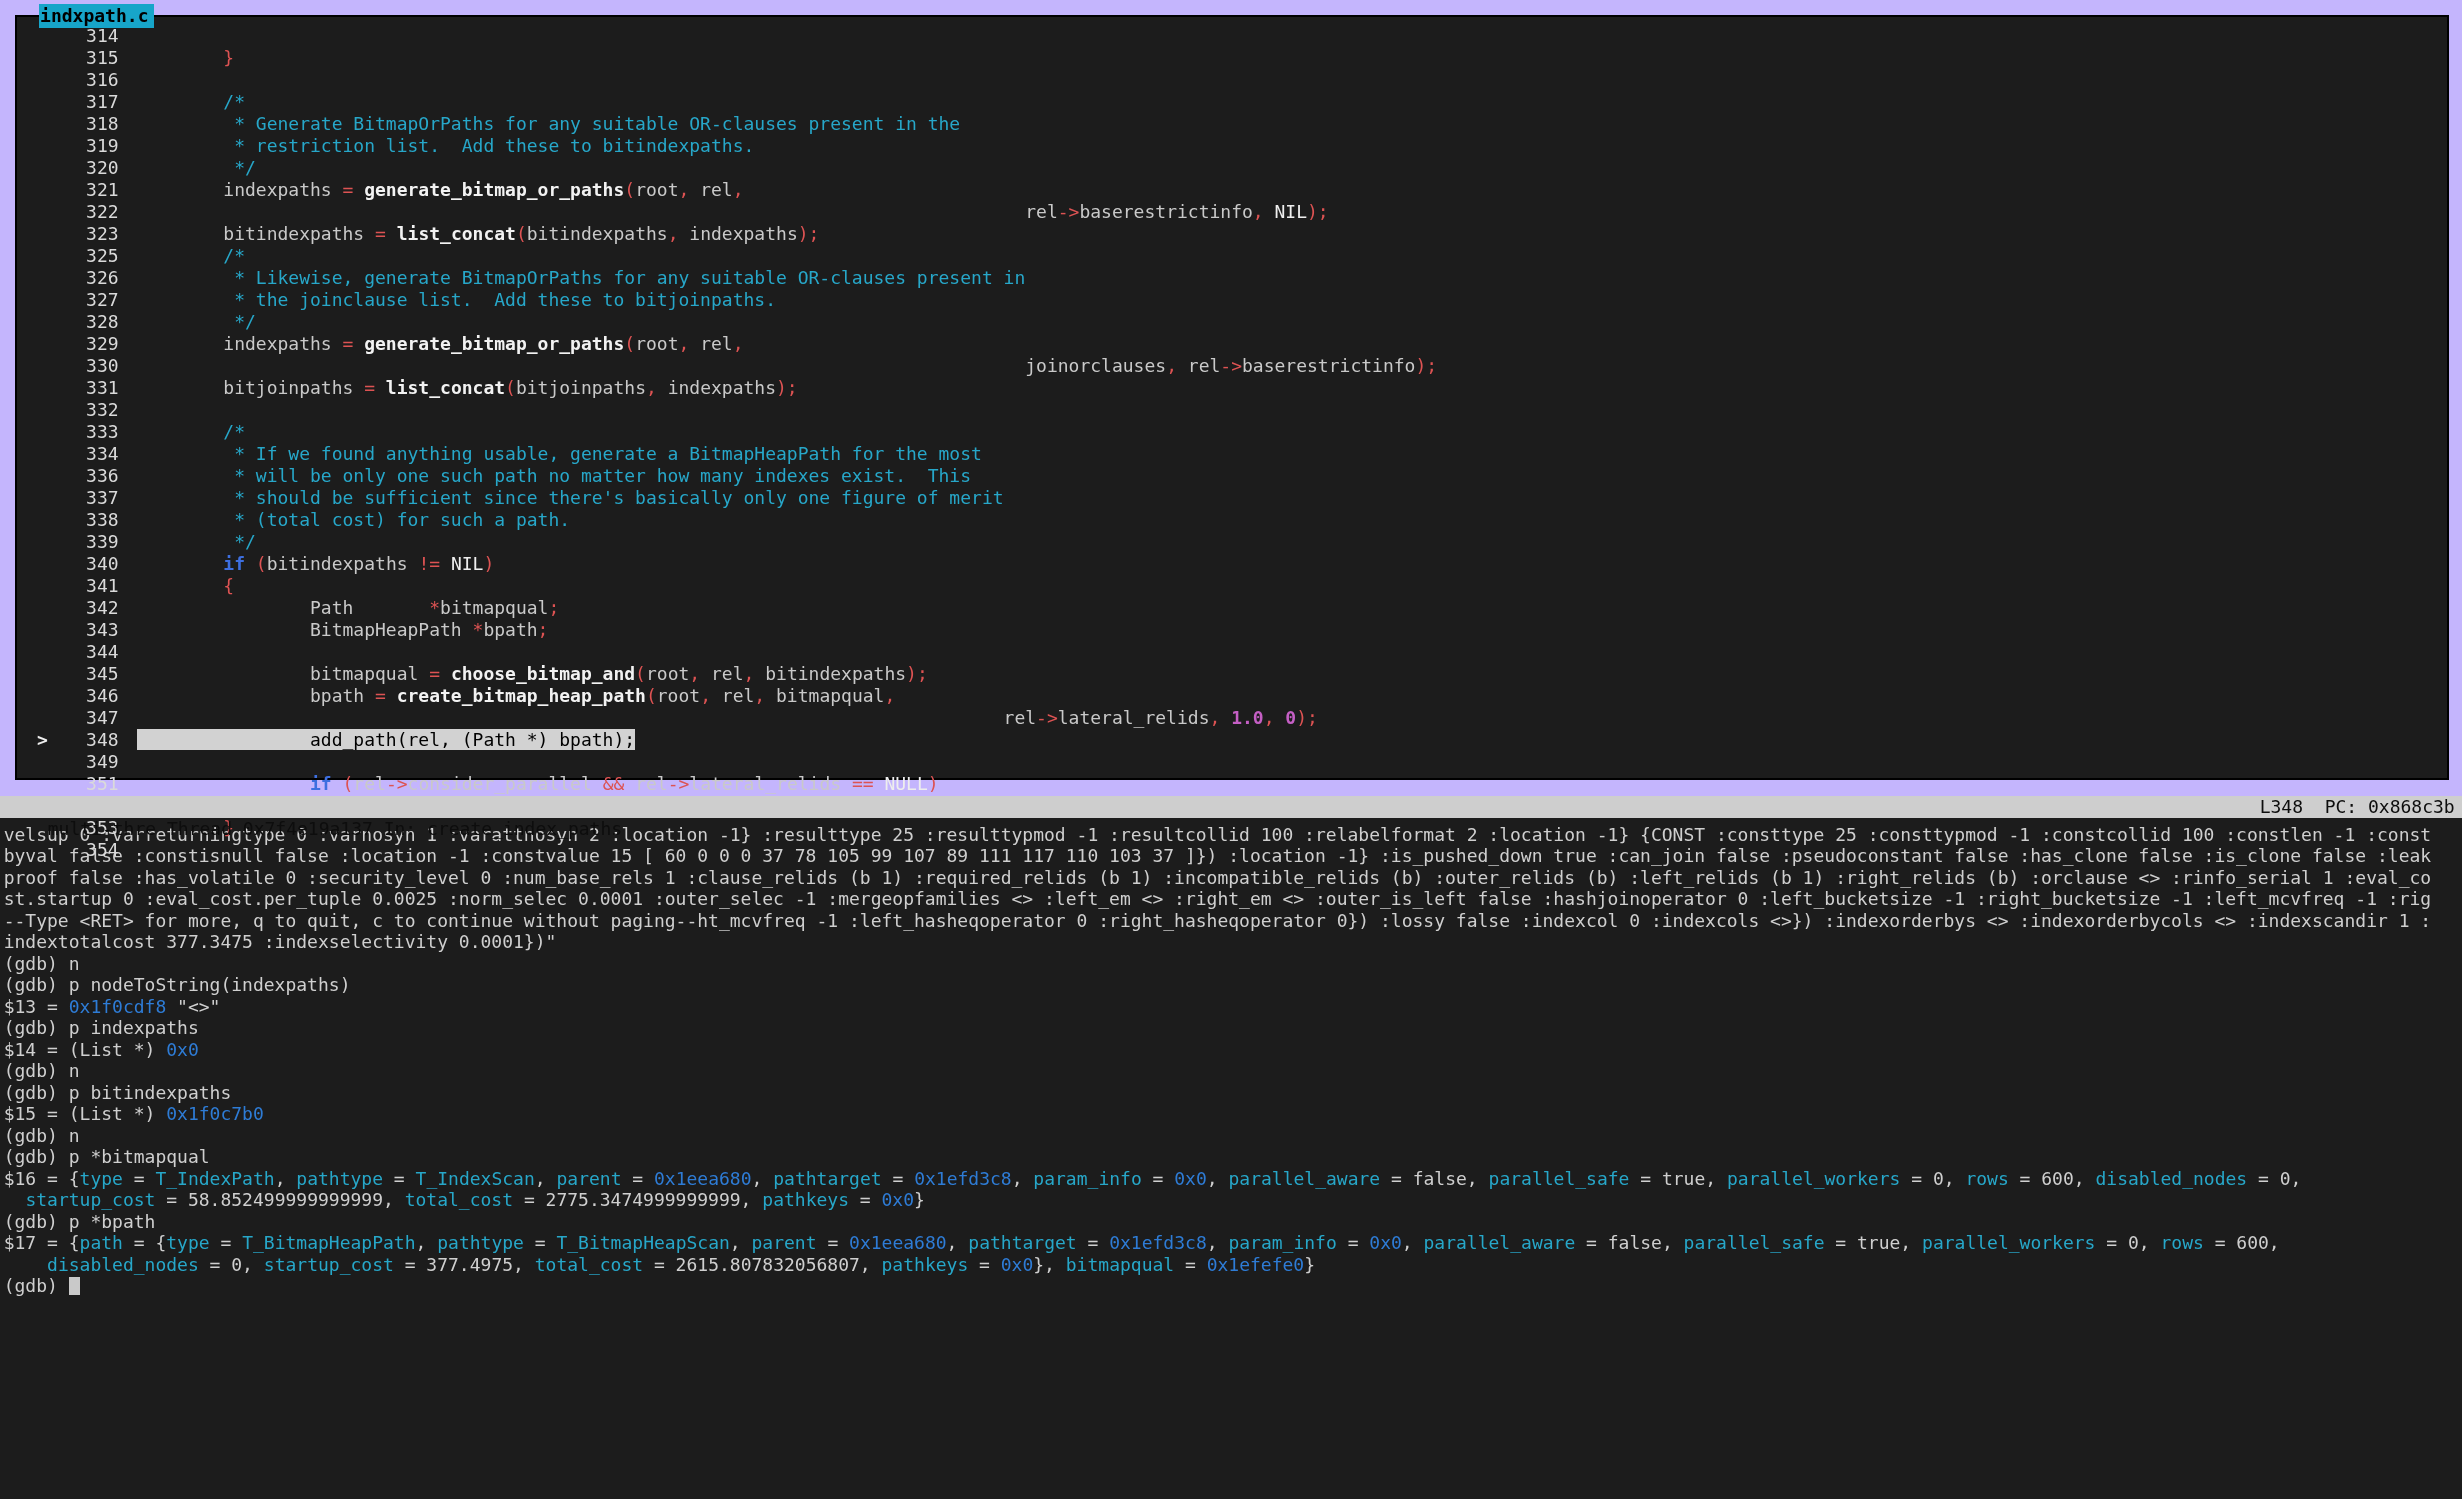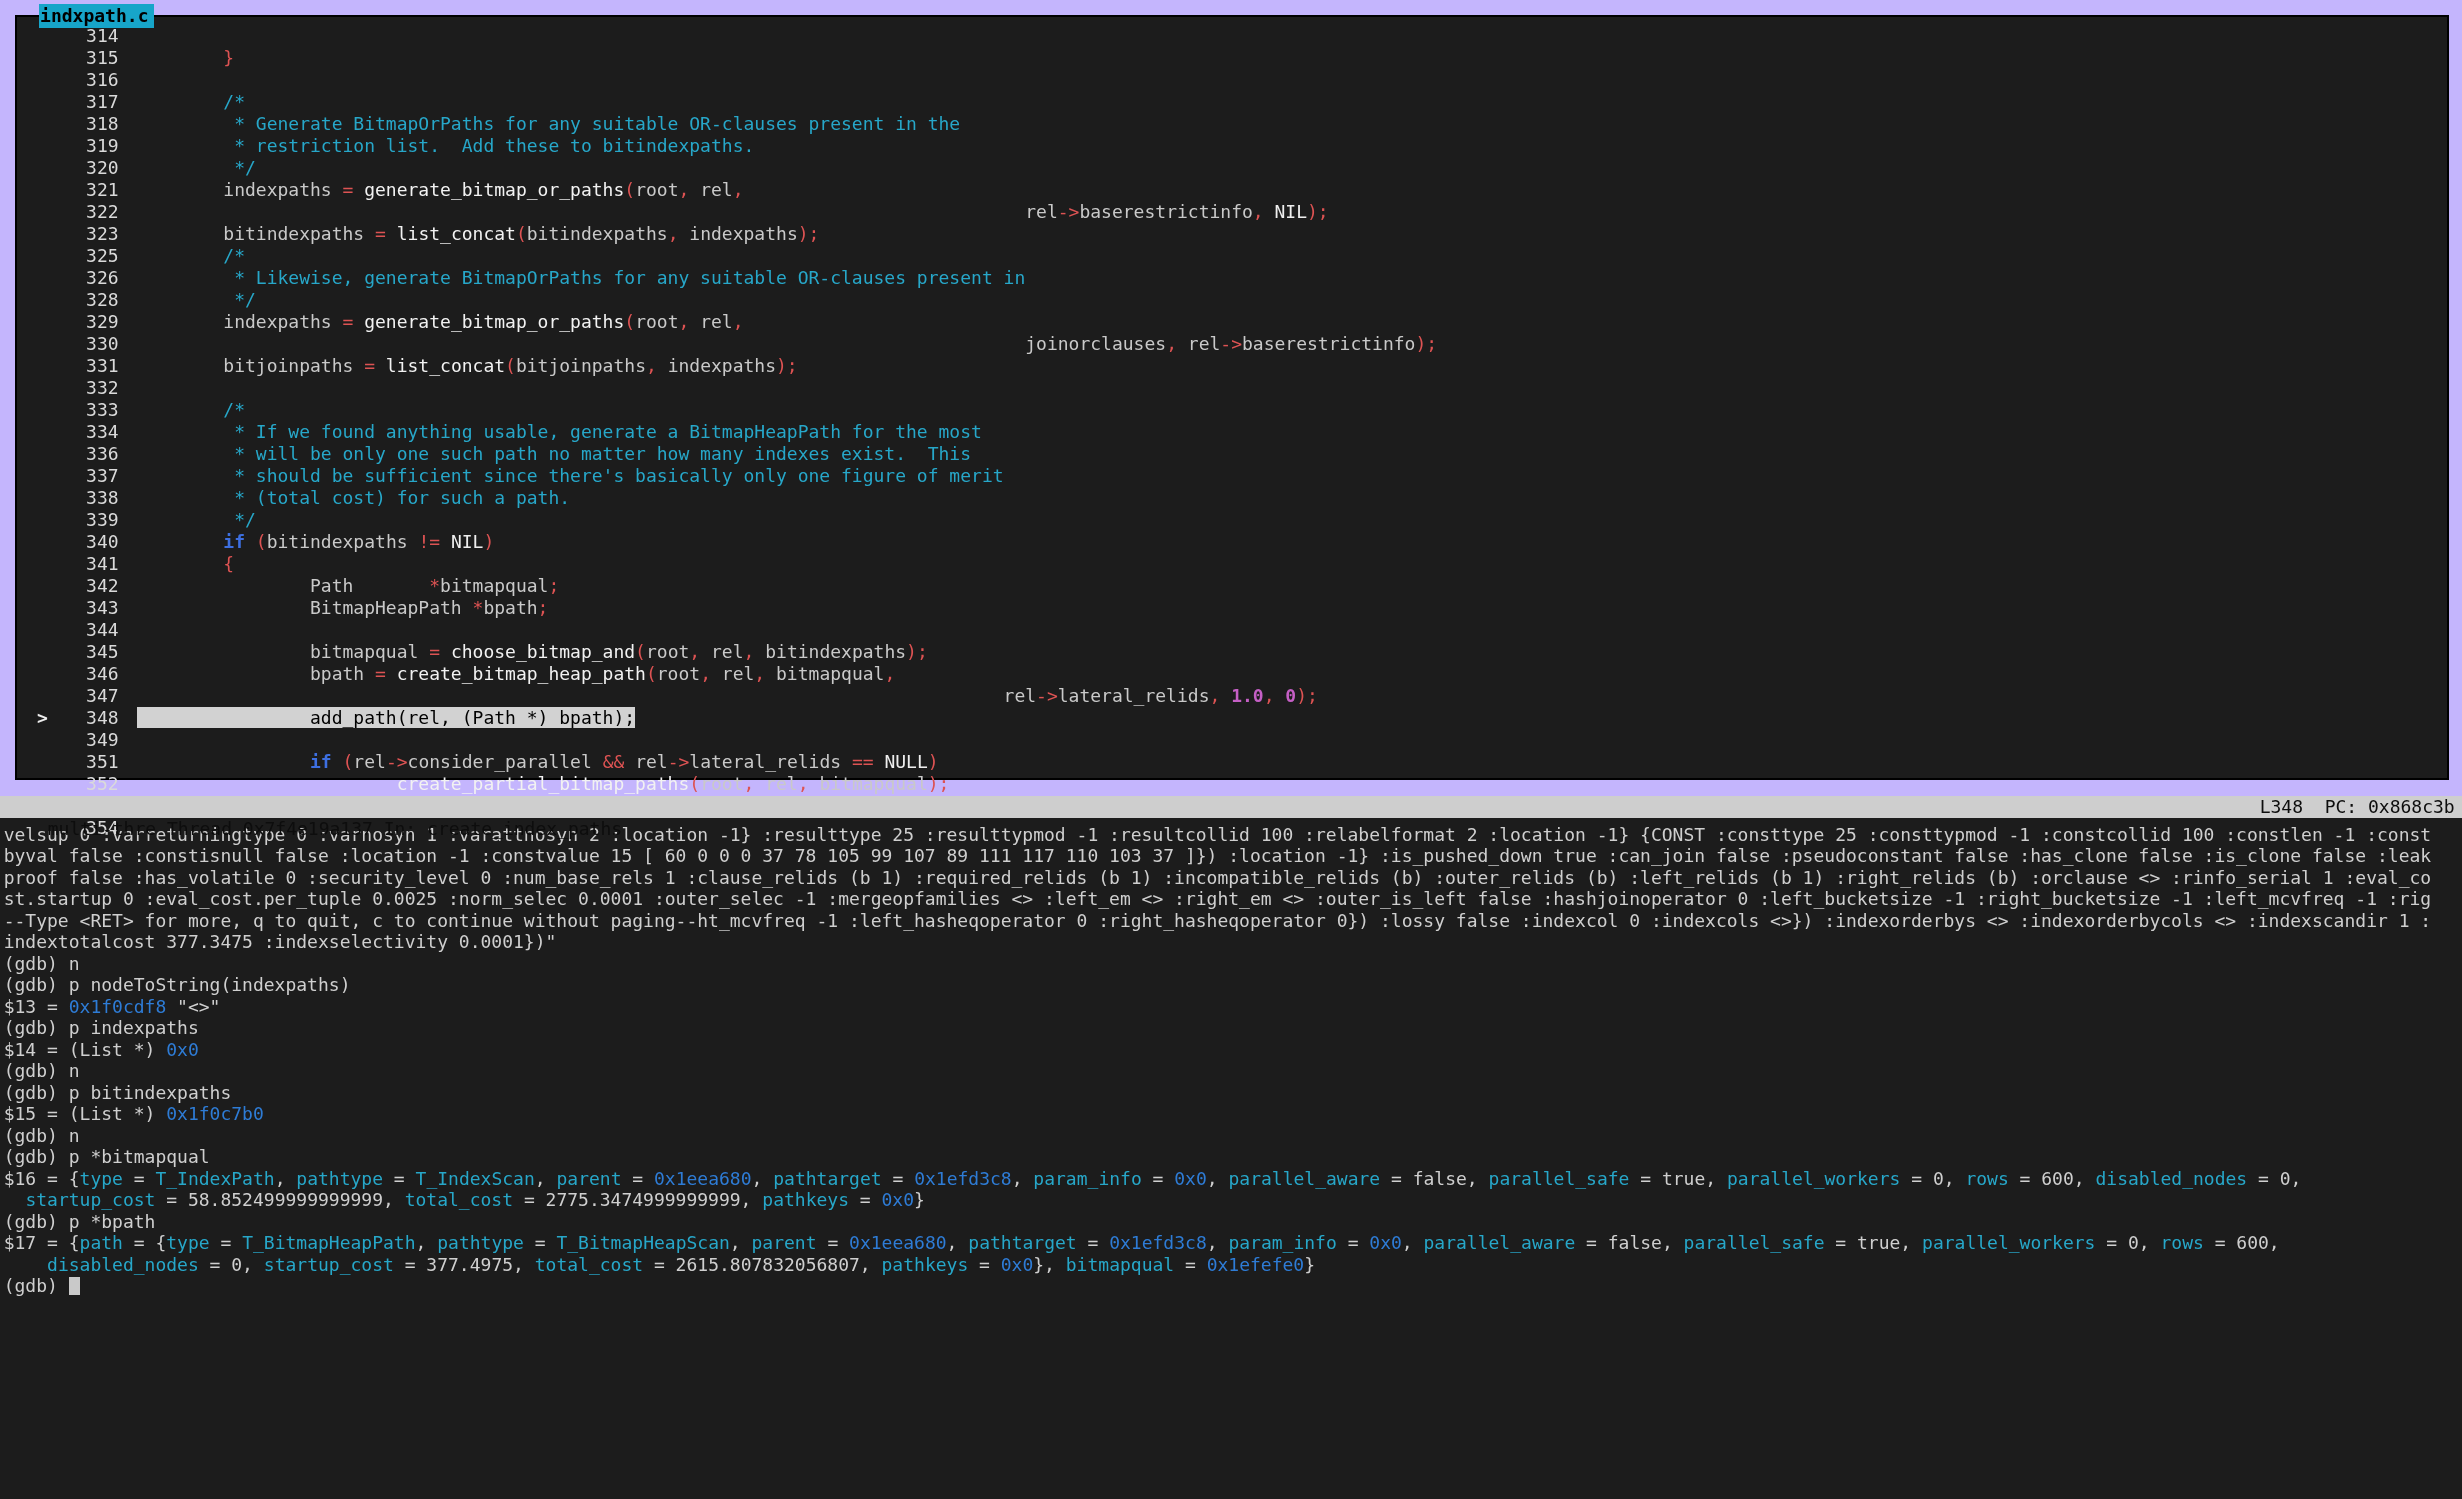--- a/index.html
+++ b/index.html
@@ -12,21 +12,21 @@
   .wtitle { position:absolute; top:-13px; left:22px; background:#17a5c9; color:#000;
     font-weight:bold; padding:0 5.8px 0 1.5px; line-height:23.4px; }
   .srclines { position:absolute; top:7.3px; left:0; right:0; }
   .line { display:flex; height:22px; line-height:22px; white-space:pre; }
   .gut { flex:none; width:120px; position:relative; text-align:right; padding-right:18px;
     color:#dadada; }
   .mark { position:absolute; left:20.4px; color:#eeeeee; font-weight:bold; }
   .code { white-space:pre; color:#c9c9c9; }
   .s-d  { color:#c9c9c9; }
   .s-id { color:#c9c9c9; }
-  .s-fn { color:#f2f2f2; font-weight:normal; }
+  .s-fn { color:#f2f2f2; font-weight:bold; }
   .s-cm { color:#27a7c9; }
   .s-kw { color:#3d6fe0; font-weight:bold; }
   .s-op { color:#dd5353; }
   .s-num{ color:#c55fc5; font-weight:bold; }
   .s-lit{ color:#eeeeee; }
   .s-hl { background:#d2d2d2; color:#000;margin-top:16px; }
   
   .statusbar { position:relative; width:100%; height:22px; line-height:22px;
     background:#cecece; color:#0d0d0d; padding-left:4.4px; white-space:pre; }
   .sb-right { position:absolute; right:7.3px; top:0; }
@@ -52,20 +52,21 @@
           <div class="line"><span class="gut">316</span><span class="code"></span></div>
           <div class="line"><span class="gut">317</span><span class="code">        <span class="s-cm">/*</span></span></div>
           <div class="line"><span class="gut">318</span><span class="code">        <span class="s-cm"> * Generate BitmapOrPaths for any suitable OR-clauses present in the</span></span></div>
           <div class="line"><span class="gut">319</span><span class="code">        <span class="s-cm"> * restriction list.  Add these to bitindexpaths.</span></span></div>
           <div class="line"><span class="gut">320</span><span class="code">        <span class="s-cm"> */</span></span></div>
           <div class="line"><span class="gut">321</span><span class="code">        <span class="s-id">indexpaths</span><span class="s-op"> = </span><span class="s-fn">generate_bitmap_or_paths</span><span class="s-op">(</span><span class="s-id">root</span><span class="s-op">, </span><span class="s-id">rel</span><span class="s-op">,</span></span></div>
           <div class="line"><span class="gut">322</span><span class="code">                                                                                  <span class="s-id">rel</span><span class="s-op">-&gt;</span><span class="s-id">baserestrictinfo</span><span class="s-op">, </span><span class="s-lit">NIL</span><span class="s-op">);</span></span></div>
           <div class="line"><span class="gut">323</span><span class="code">        <span class="s-id">bitindexpaths</span><span class="s-op"> = </span><span class="s-fn">list_concat</span><span class="s-op">(</span><span class="s-id">bitindexpaths</span><span class="s-op">, </span><span class="s-id">indexpaths</span><span class="s-op">);</span></span></div>
           <div class="line"><span class="gut">325</span><span class="code">        <span class="s-cm">/*</span></span></div>
           <div class="line"><span class="gut">326</span><span class="code">        <span class="s-cm"> * Likewise, generate BitmapOrPaths for any suitable OR-clauses present in</span></span></div>
+          <div class="line"><span class="gut">327</span><span class="code">        <span class="s-cm"> * the joinclause list.  Add these to bitjoinpaths.</span></span></div>
           <div class="line"><span class="gut">328</span><span class="code">        <span class="s-cm"> */</span></span></div>
           <div class="line"><span class="gut">329</span><span class="code">        <span class="s-id">indexpaths</span><span class="s-op"> = </span><span class="s-fn">generate_bitmap_or_paths</span><span class="s-op">(</span><span class="s-id">root</span><span class="s-op">, </span><span class="s-id">rel</span><span class="s-op">,</span></span></div>
           <div class="line"><span class="gut">330</span><span class="code">                                                                                  <span class="s-id">joinorclauses</span><span class="s-op">, </span><span class="s-id">rel</span><span class="s-op">-&gt;</span><span class="s-id">baserestrictinfo</span><span class="s-op">);</span></span></div>
           <div class="line"><span class="gut">331</span><span class="code">        <span class="s-id">bitjoinpaths</span><span class="s-op"> = </span><span class="s-fn">list_concat</span><span class="s-op">(</span><span class="s-id">bitjoinpaths</span><span class="s-op">, </span><span class="s-id">indexpaths</span><span class="s-op">);</span></span></div>
           <div class="line"><span class="gut">332</span><span class="code"></span></div>
           <div class="line"><span class="gut">333</span><span class="code">        <span class="s-cm">/*</span></span></div>
           <div class="line"><span class="gut">334</span><span class="code">        <span class="s-cm"> * If we found anything usable, generate a BitmapHeapPath for the most</span></span></div>
           <div class="line"><span class="gut">336</span><span class="code">        <span class="s-cm"> * will be only one such path no matter how many indexes exist.  This</span></span></div>
           <div class="line"><span class="gut">337</span><span class="code">        <span class="s-cm"> * should be sufficient since there's basically only one figure of merit</span></span></div>
           <div class="line"><span class="gut">338</span><span class="code">        <span class="s-cm"> * (total cost) for such a path.</span></span></div>

